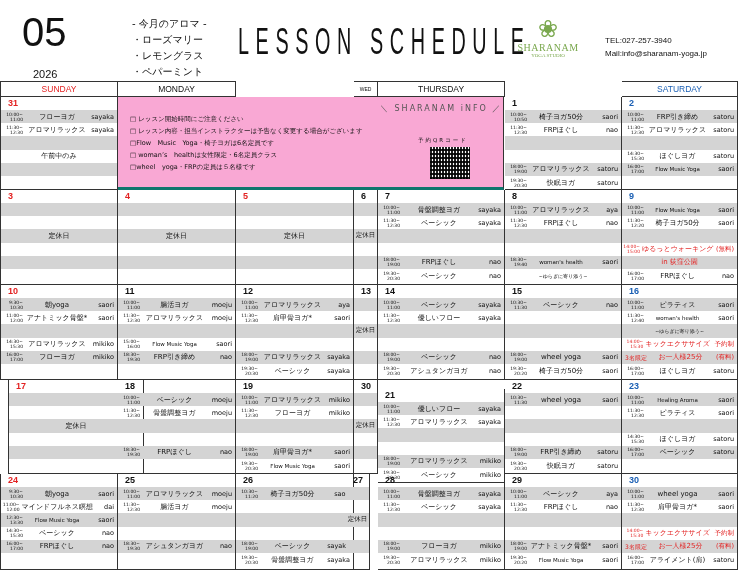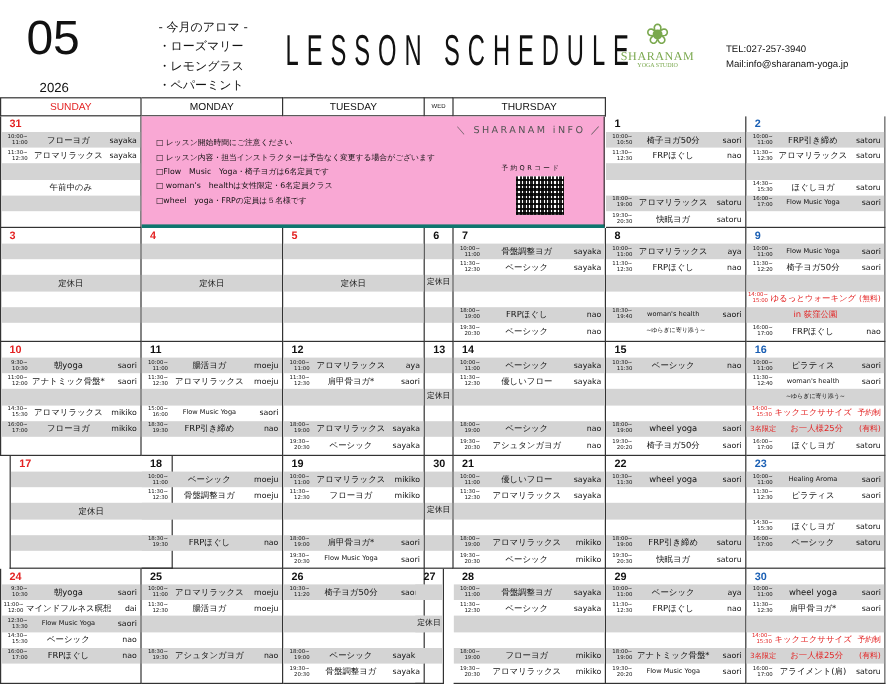--- a/index.html
+++ b/index.html
@@ -49,23 +49,23 @@
   <div class="sub">YOGA STUDIO</div>
 </div>
 <div class="contact">
   <div>TEL:027-257-3940</div>
   <div>Mail:info@sharanam-yoga.jp</div>
 </div>
 
 <div class="grid" id="grid">
     <div class="hdr red" style="left: 0px; width: 118px; border-left: 1px solid rgb(51, 51, 51);">SUNDAY</div>
     <div class="hdr " style="left: 118px; width: 118px;">MONDAY</div>
-    <div class="hdr " style="left: 236px; width: 118px;">TUESDAY</div>
     <div class="hdr " style="left: 354px; width: 24px; font-size: 5px;">WED</div>
     <div class="hdr " style="left: 378px; width: 127px;">THURSDAY</div>
+    <div class="hdr blue" style="left: 622px; width: 116px;">SATURDAY</div>
     <div class="cell" style="left: 0px; top: 16px; width: 118px; height: 93px; border-left: 1px solid rgb(51, 51, 51);">
       <div class="daynum red">31</div>
       <div class="slot g">
         <span class="t" style="white-space: pre-line;">10:00~
 11:00</span>
         <span class="c">フローヨガ</span>
         <span class="i">sayaka</span>
       </div>
       <div class="slot">
         <span class="t" style="white-space: pre-line;">11:30~
@@ -522,21 +522,21 @@
       <div class="daynum ">30</div>
       <div class="slot g"></div>
       <div class="slot"></div>
       <div class="slot g">
         <span class="full" style="font-size: 6.5px;">定休日</span>
       </div>
       <div class="slot"></div>
       <div class="slot g"></div>
       <div class="slot"></div>
     </div>
-    <div class="cell" style="left: 378px; top: 299px; width: 127px; height: 94px;">
+    <div class="cell" style="left: 378px; top: 308px; width: 127px; height: 94px;">
       <div class="daynum ">21</div>
       <div class="slot g">
         <span class="t" style="white-space: pre-line;">10:00~
 11:00</span>
         <span class="c">優しいフロー</span>
         <span class="i">sayaka</span>
       </div>
       <div class="slot">
         <span class="t" style="white-space: pre-line;">11:30~
 12:30</span>

